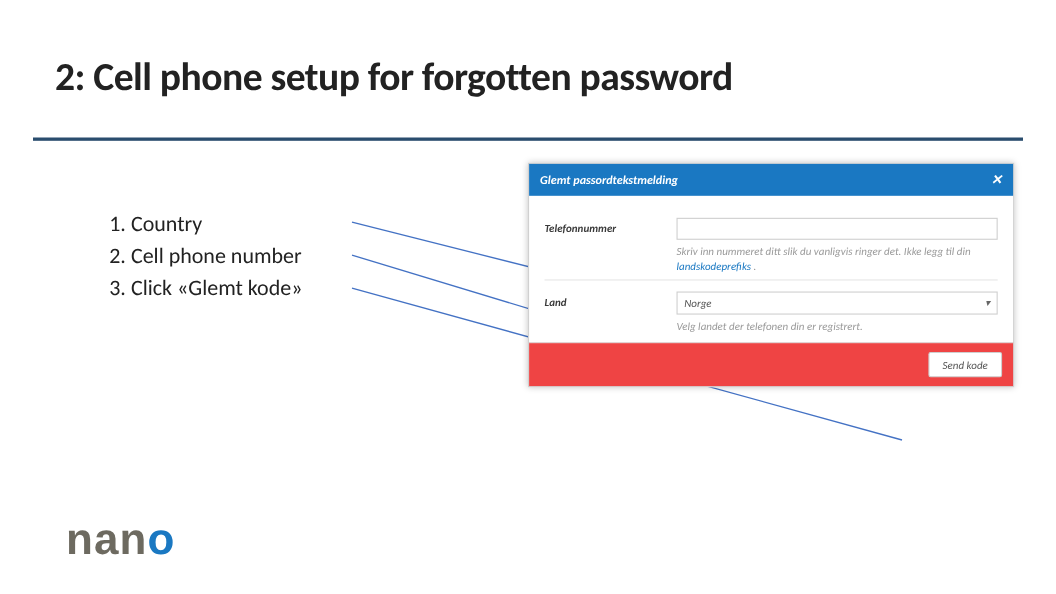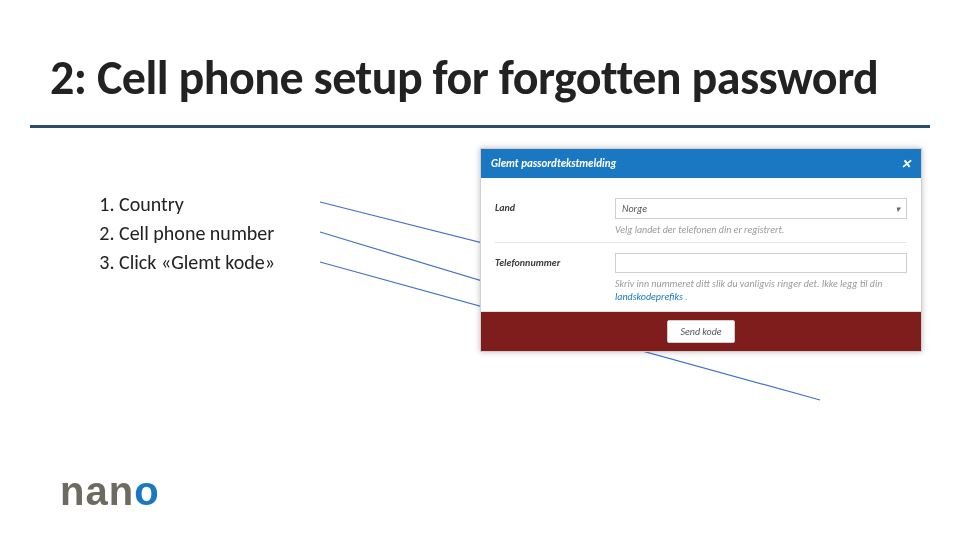--- a/index.html
+++ b/index.html
@@ -9,21 +9,21 @@
     height: 540px;
     background: #ffffff;
     font-family: "Segoe UI", Calibri, Arial, sans-serif;
     position: relative;
     overflow: hidden;
   }
   .slide-title {
     position: absolute;
     left: 50px;
     top: 48px;
-    font-size: 48px;
+    font-size: 36px;
     font-weight: 600;
     color: #222;
     letter-spacing: -0.5px;
   }
   .title-rule {
     position: absolute;
     left: 30px;
     top: 125px;
     width: 900px;
     height: 0;
@@ -131,24 +131,24 @@
     line-height: 1.3;
   }
   .text-input {
     border: 1px solid #cfcfcf;
     height: 18px;
     background: #fff;
   }
   .link-ish { color: #1a78c2; }
   .dialog-footer {
     border-top: 1px solid #e0e0e0;
-    background: #7f1d1d;
+    background: #ef4444;
     padding: 8px 10px;
     display: flex;
-    justify-content: center;
+    justify-content: flex-end;
   }
   .send-btn {
     border: 1px solid #cfcfcf;
     background: #fff;
     padding: 4px 12px;
     font-size: 10px;
     color: #555;
     border-radius: 2px;
     cursor: pointer;
   }
@@ -182,41 +182,41 @@
   <line x1="320" y1="232" x2="598" y2="316" stroke="#4472c4" stroke-width="1.2"></line>
   <line x1="320" y1="262" x2="820" y2="400" stroke="#4472c4" stroke-width="1.2"></line>
 </svg>
 
 <div class="dialog">
   <div class="dialog-header">
     <span>Glemt passordtekstmelding</span>
     <span class="dialog-close">✕</span>
   </div>
   <div class="dialog-body">
+
+    <div class="field-row">
+      <div class="field-label">Telefonnummer</div>
+      <div class="field-body">
+        <div class="text-input"></div>
+        <div class="field-help">
+          <span>Skriv inn nummeret ditt slik du vanligvis ringer det. Ikke legg til din </span><span class="link-ish">landskodeprefiks</span><span> .</span>
+        </div>
+      </div>
+    </div>
 
     <div class="field-row">
       <div class="field-label">Land</div>
       <div class="field-body">
         <div class="select-box">
           <span>Norge</span>
           <span class="select-caret">▾</span>
         </div>
         <div class="field-help">Velg landet der telefonen din er registrert.</div>
       </div>
     </div>
-
-    <div class="field-row">
-      <div class="field-label">Telefonnummer</div>
-      <div class="field-body">
-        <div class="text-input"></div>
-        <div class="field-help">
-          <span>Skriv inn nummeret ditt slik du vanligvis ringer det. Ikke legg til din </span><span class="link-ish">landskodeprefiks</span><span> .</span>
-        </div>
-      </div>
-    </div>
   </div>
   <div class="dialog-footer">
     <div class="send-btn">Send kode</div>
   </div>
 </div>
 
 <div class="logo">
   <span class="n1">n</span><span class="a">a</span><span class="n2">n</span><span class="o">o</span>
 </div>
 

